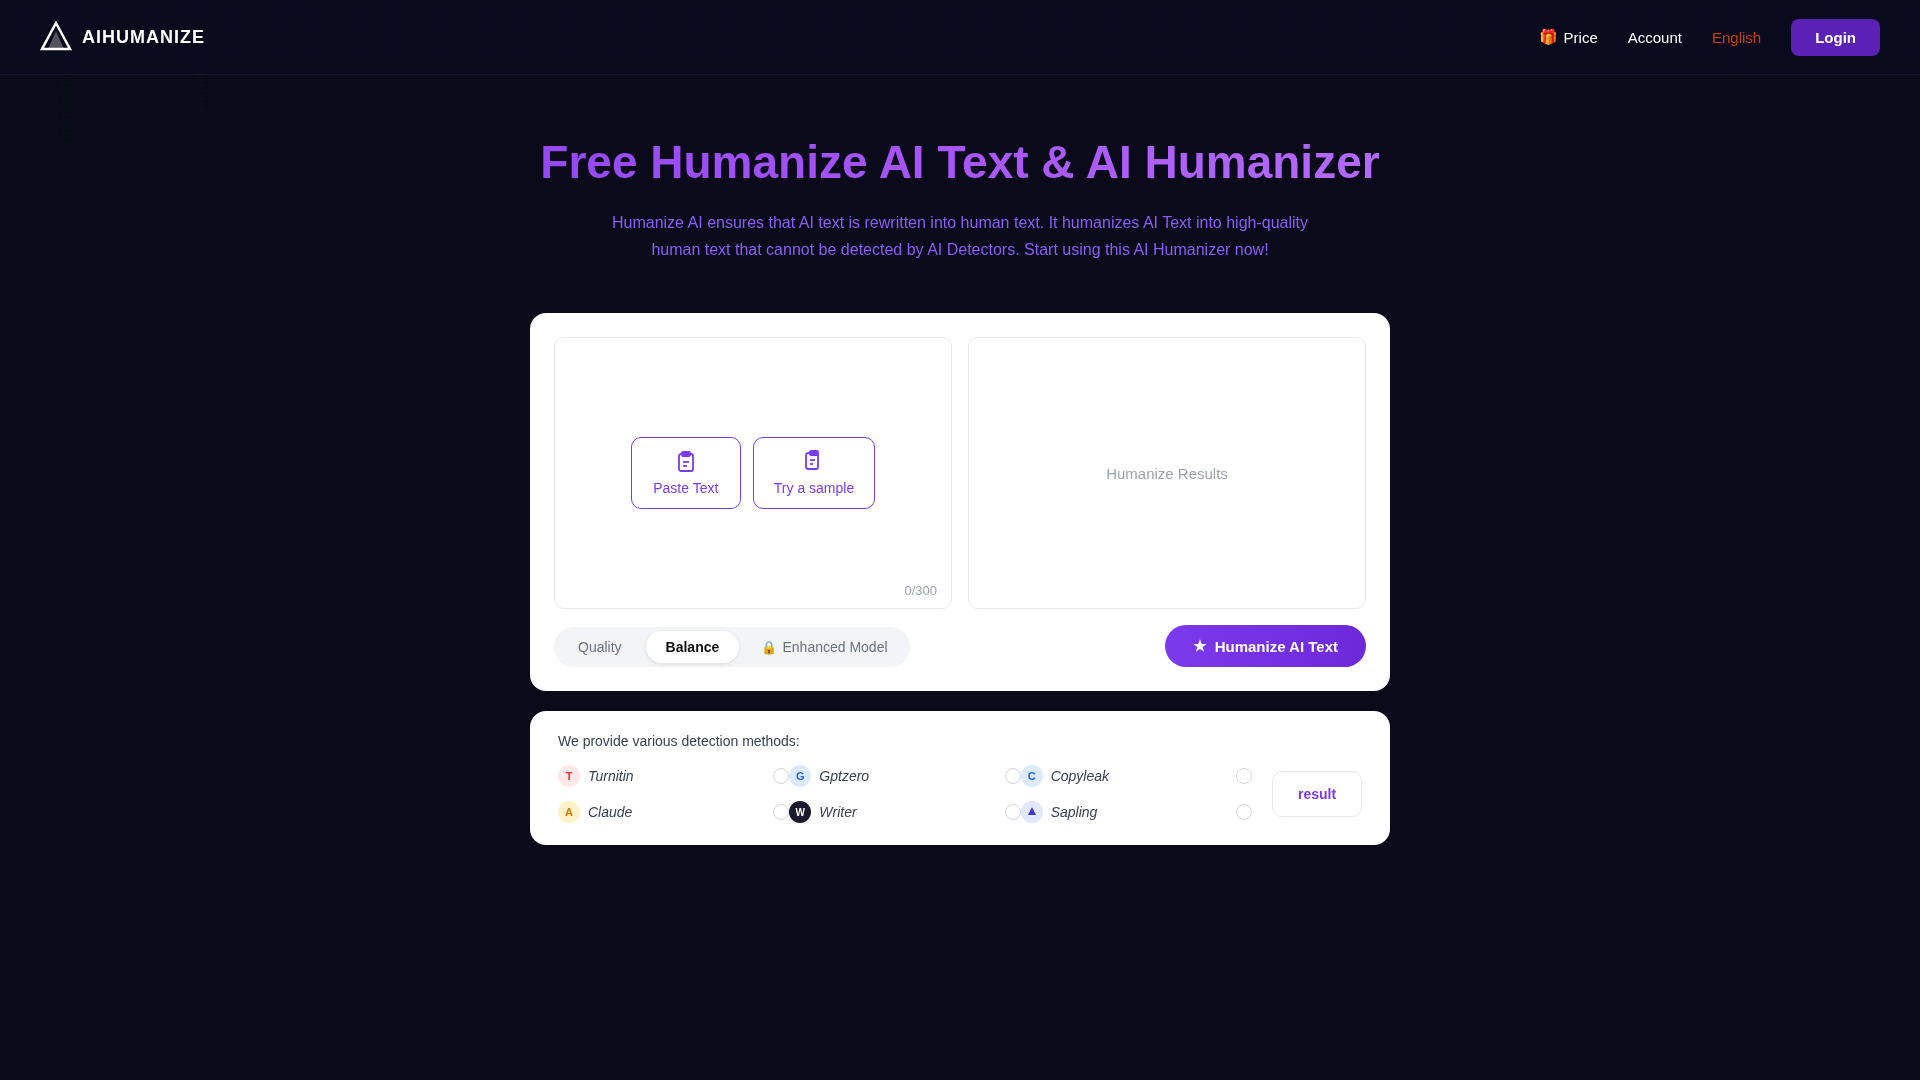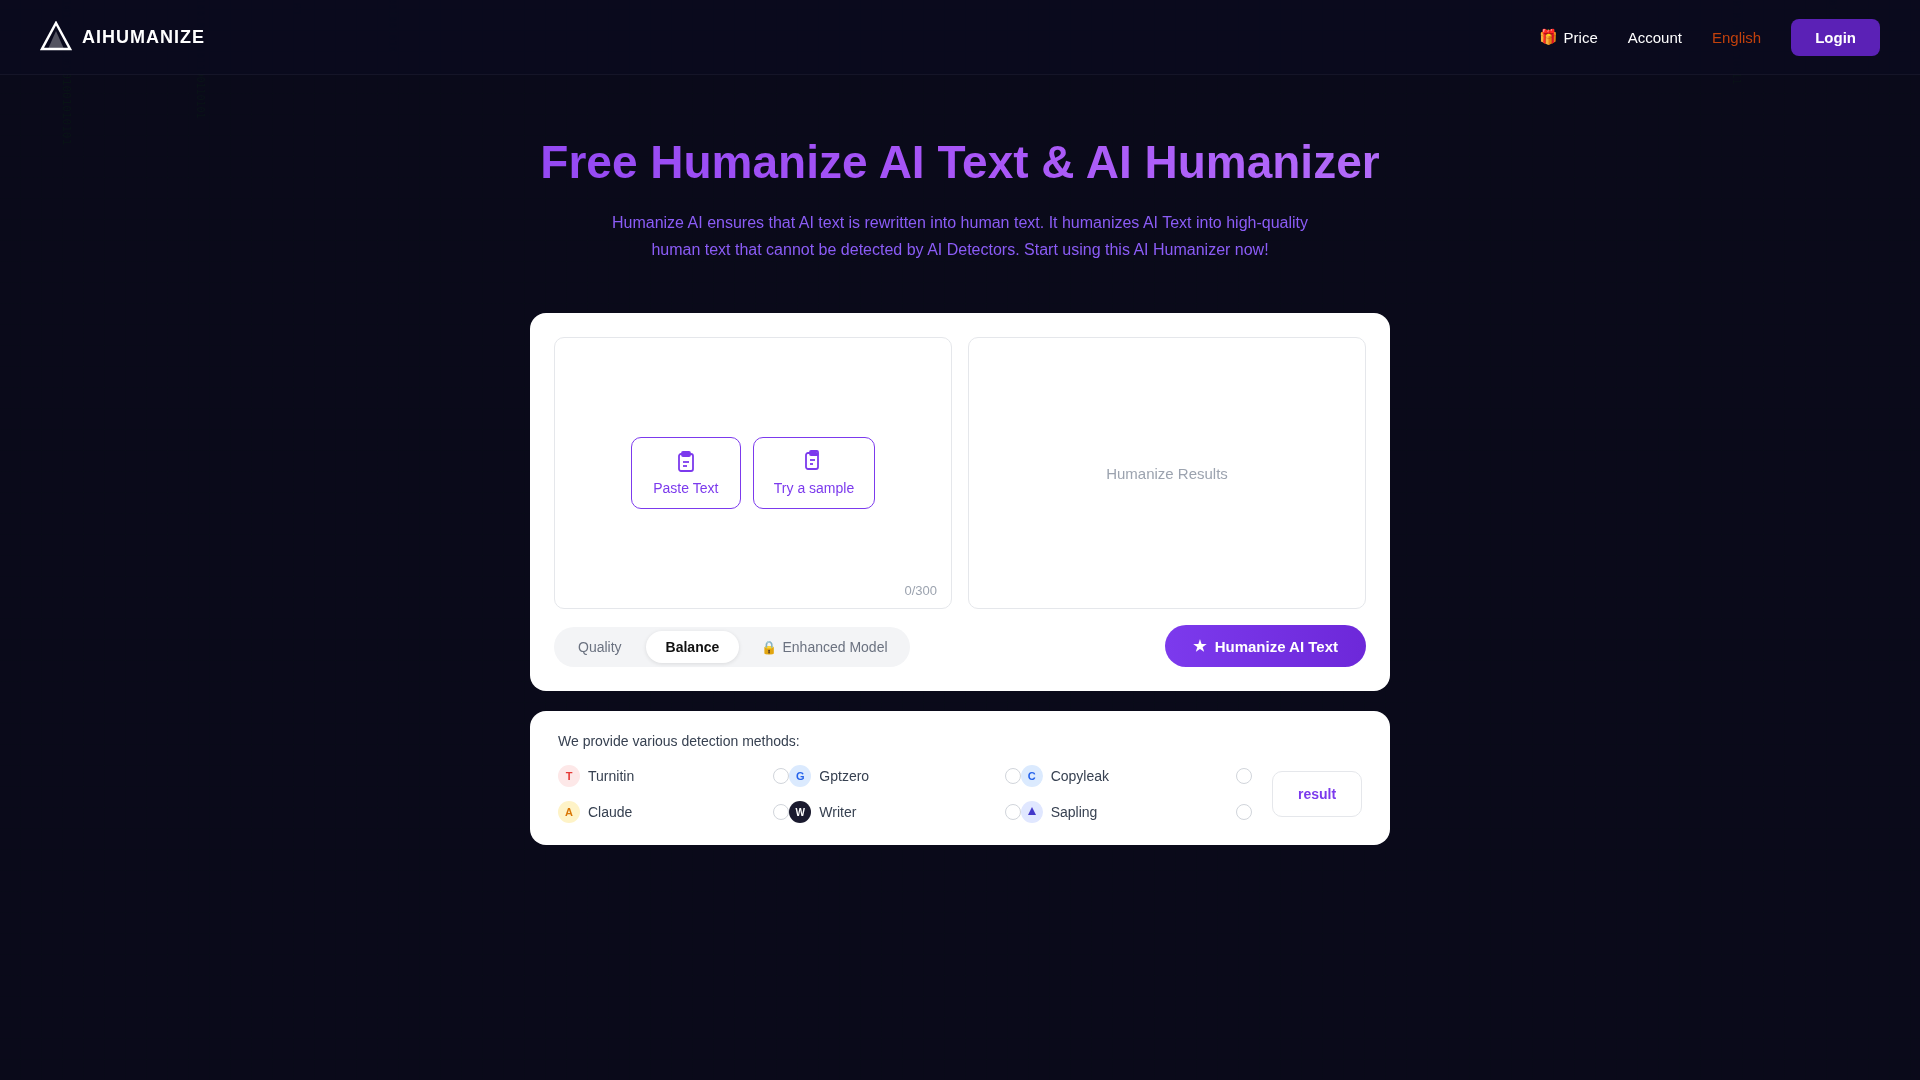--- a/index.html
+++ b/index.html
@@ -288,20 +288,21 @@
       align-items: center;
       justify-content: center;
       font-size: 11px;
       font-weight: 700;
       flex-shrink: 0;
     }
     .det-name {
       font-size: 14px;
       color: #374151;
       flex: 1;
+      font-style: italic;
     }
     .det-radio {
       width: 16px;
       height: 16px;
       border: 1.5px solid #d1d5db;
       border-radius: 50%;
       flex-shrink: 0;
     }
     .result-box {
       background: #fff;

